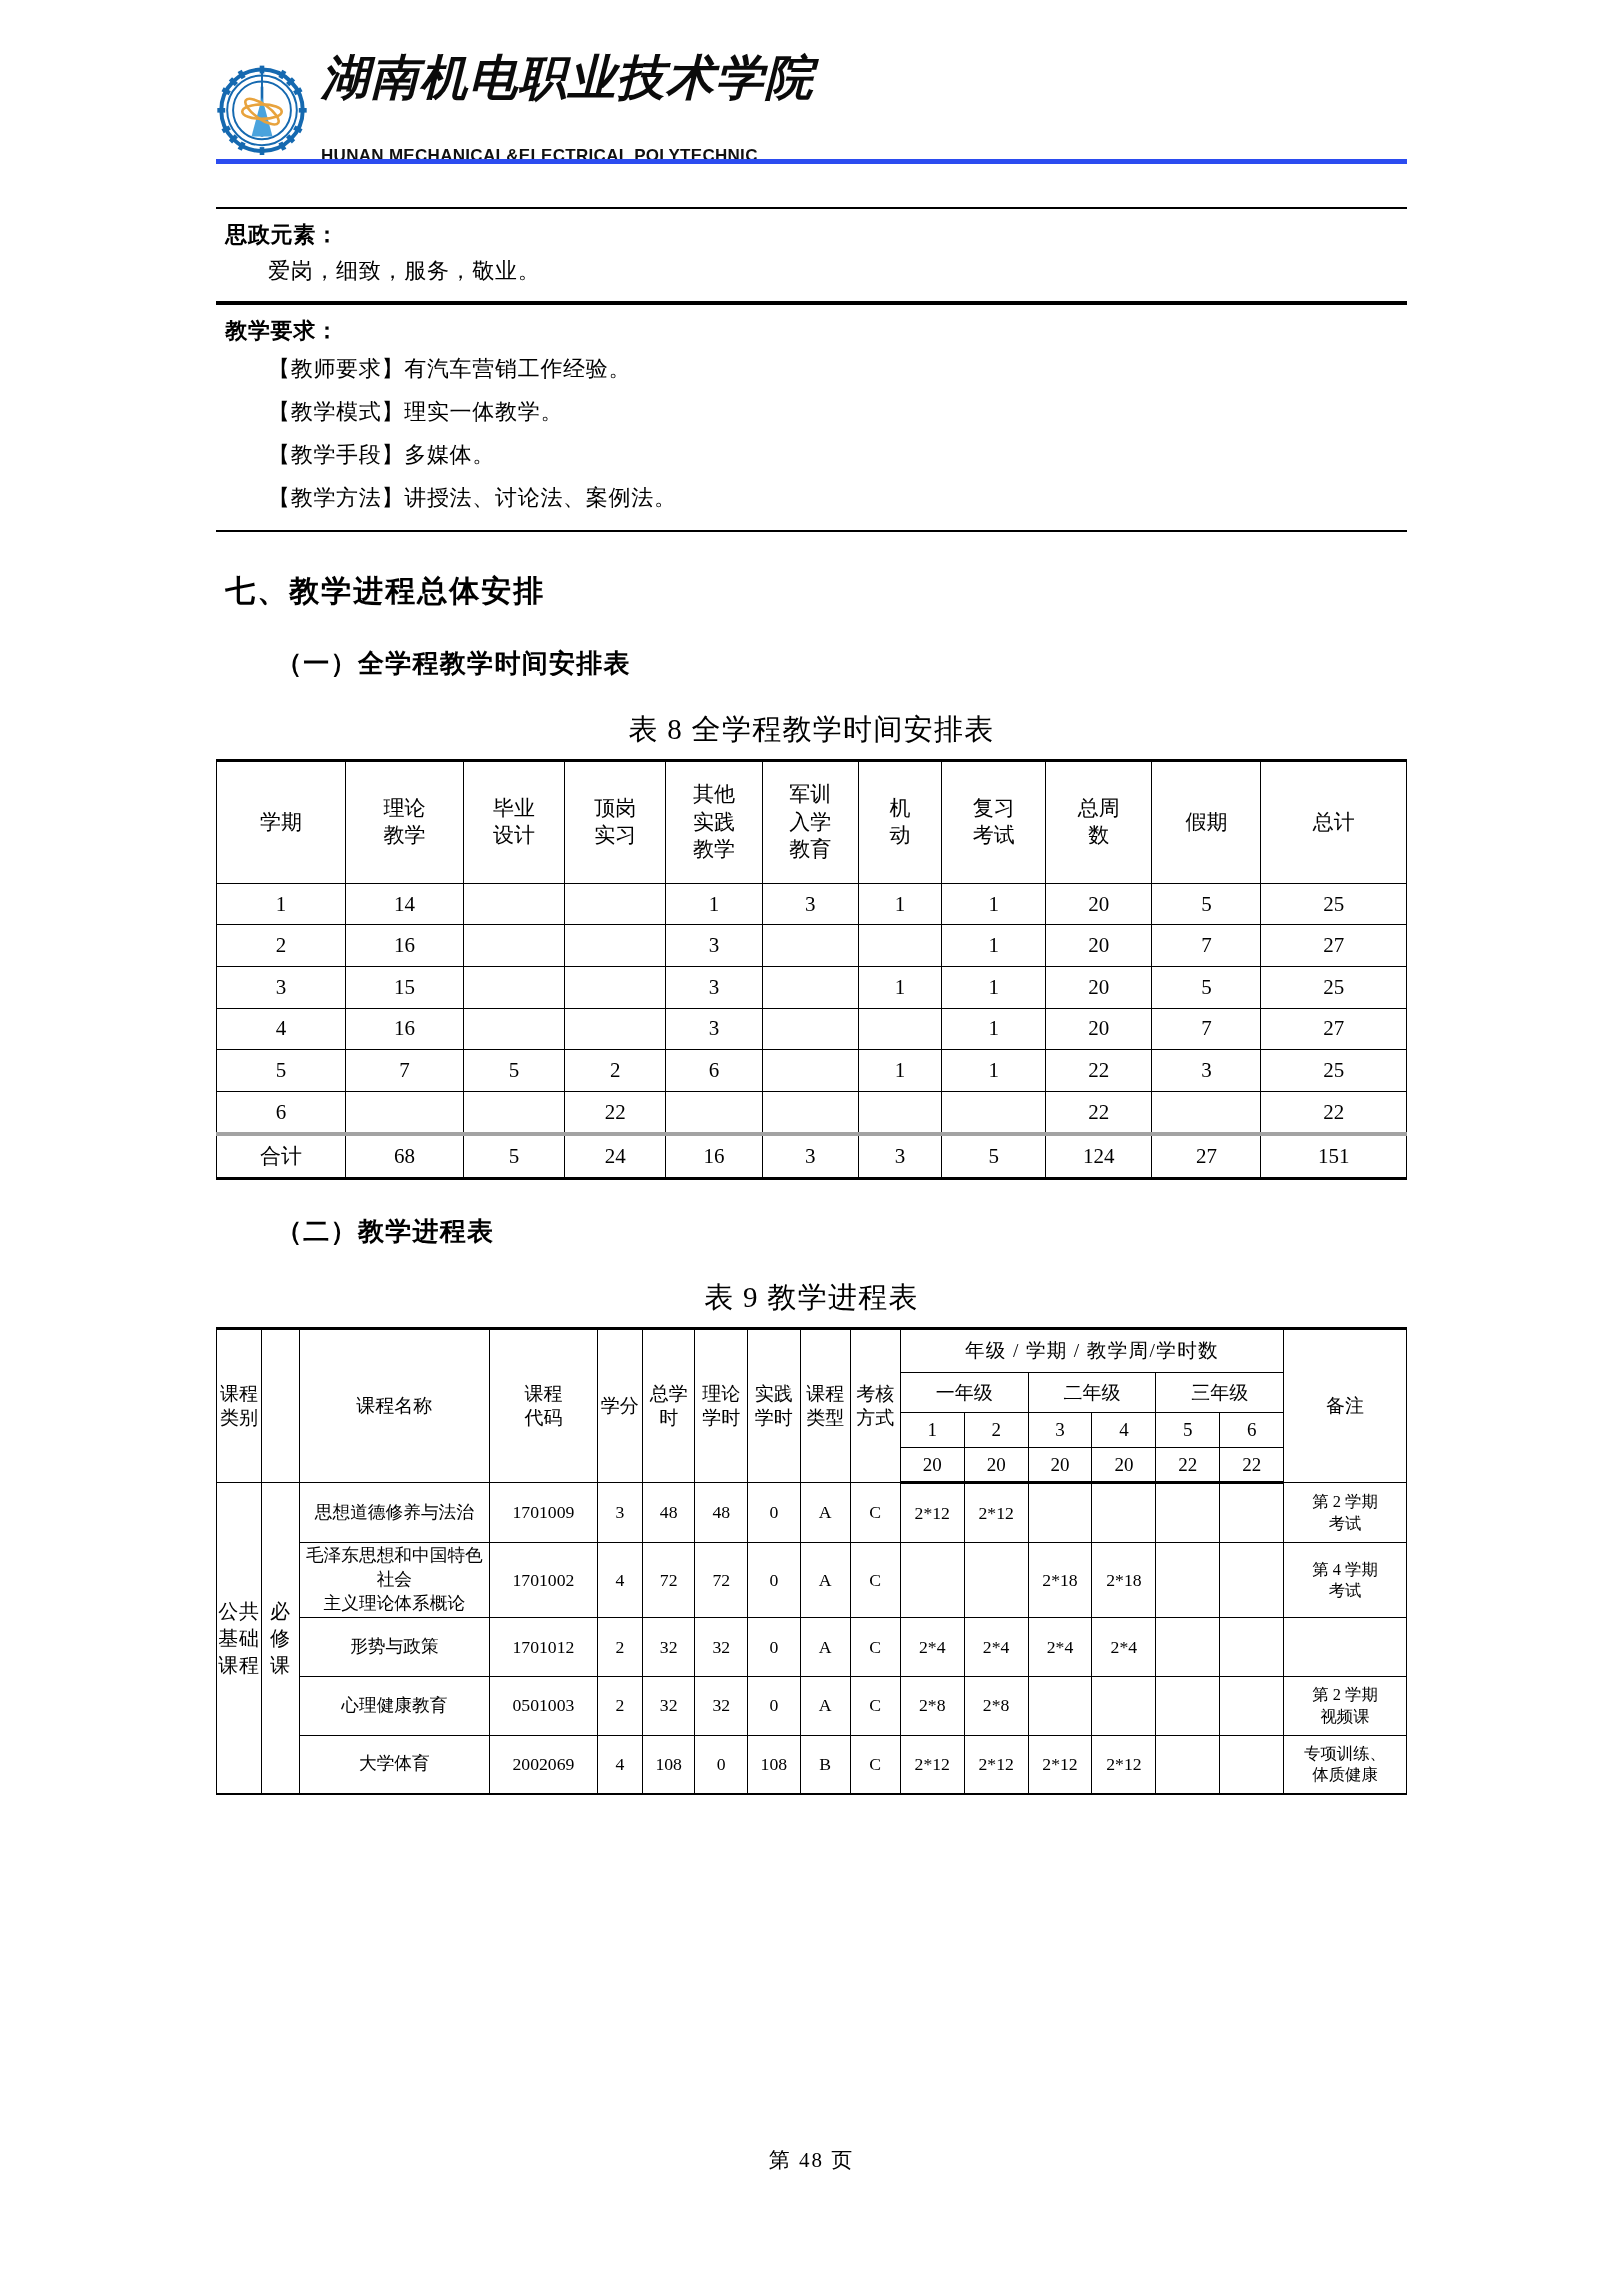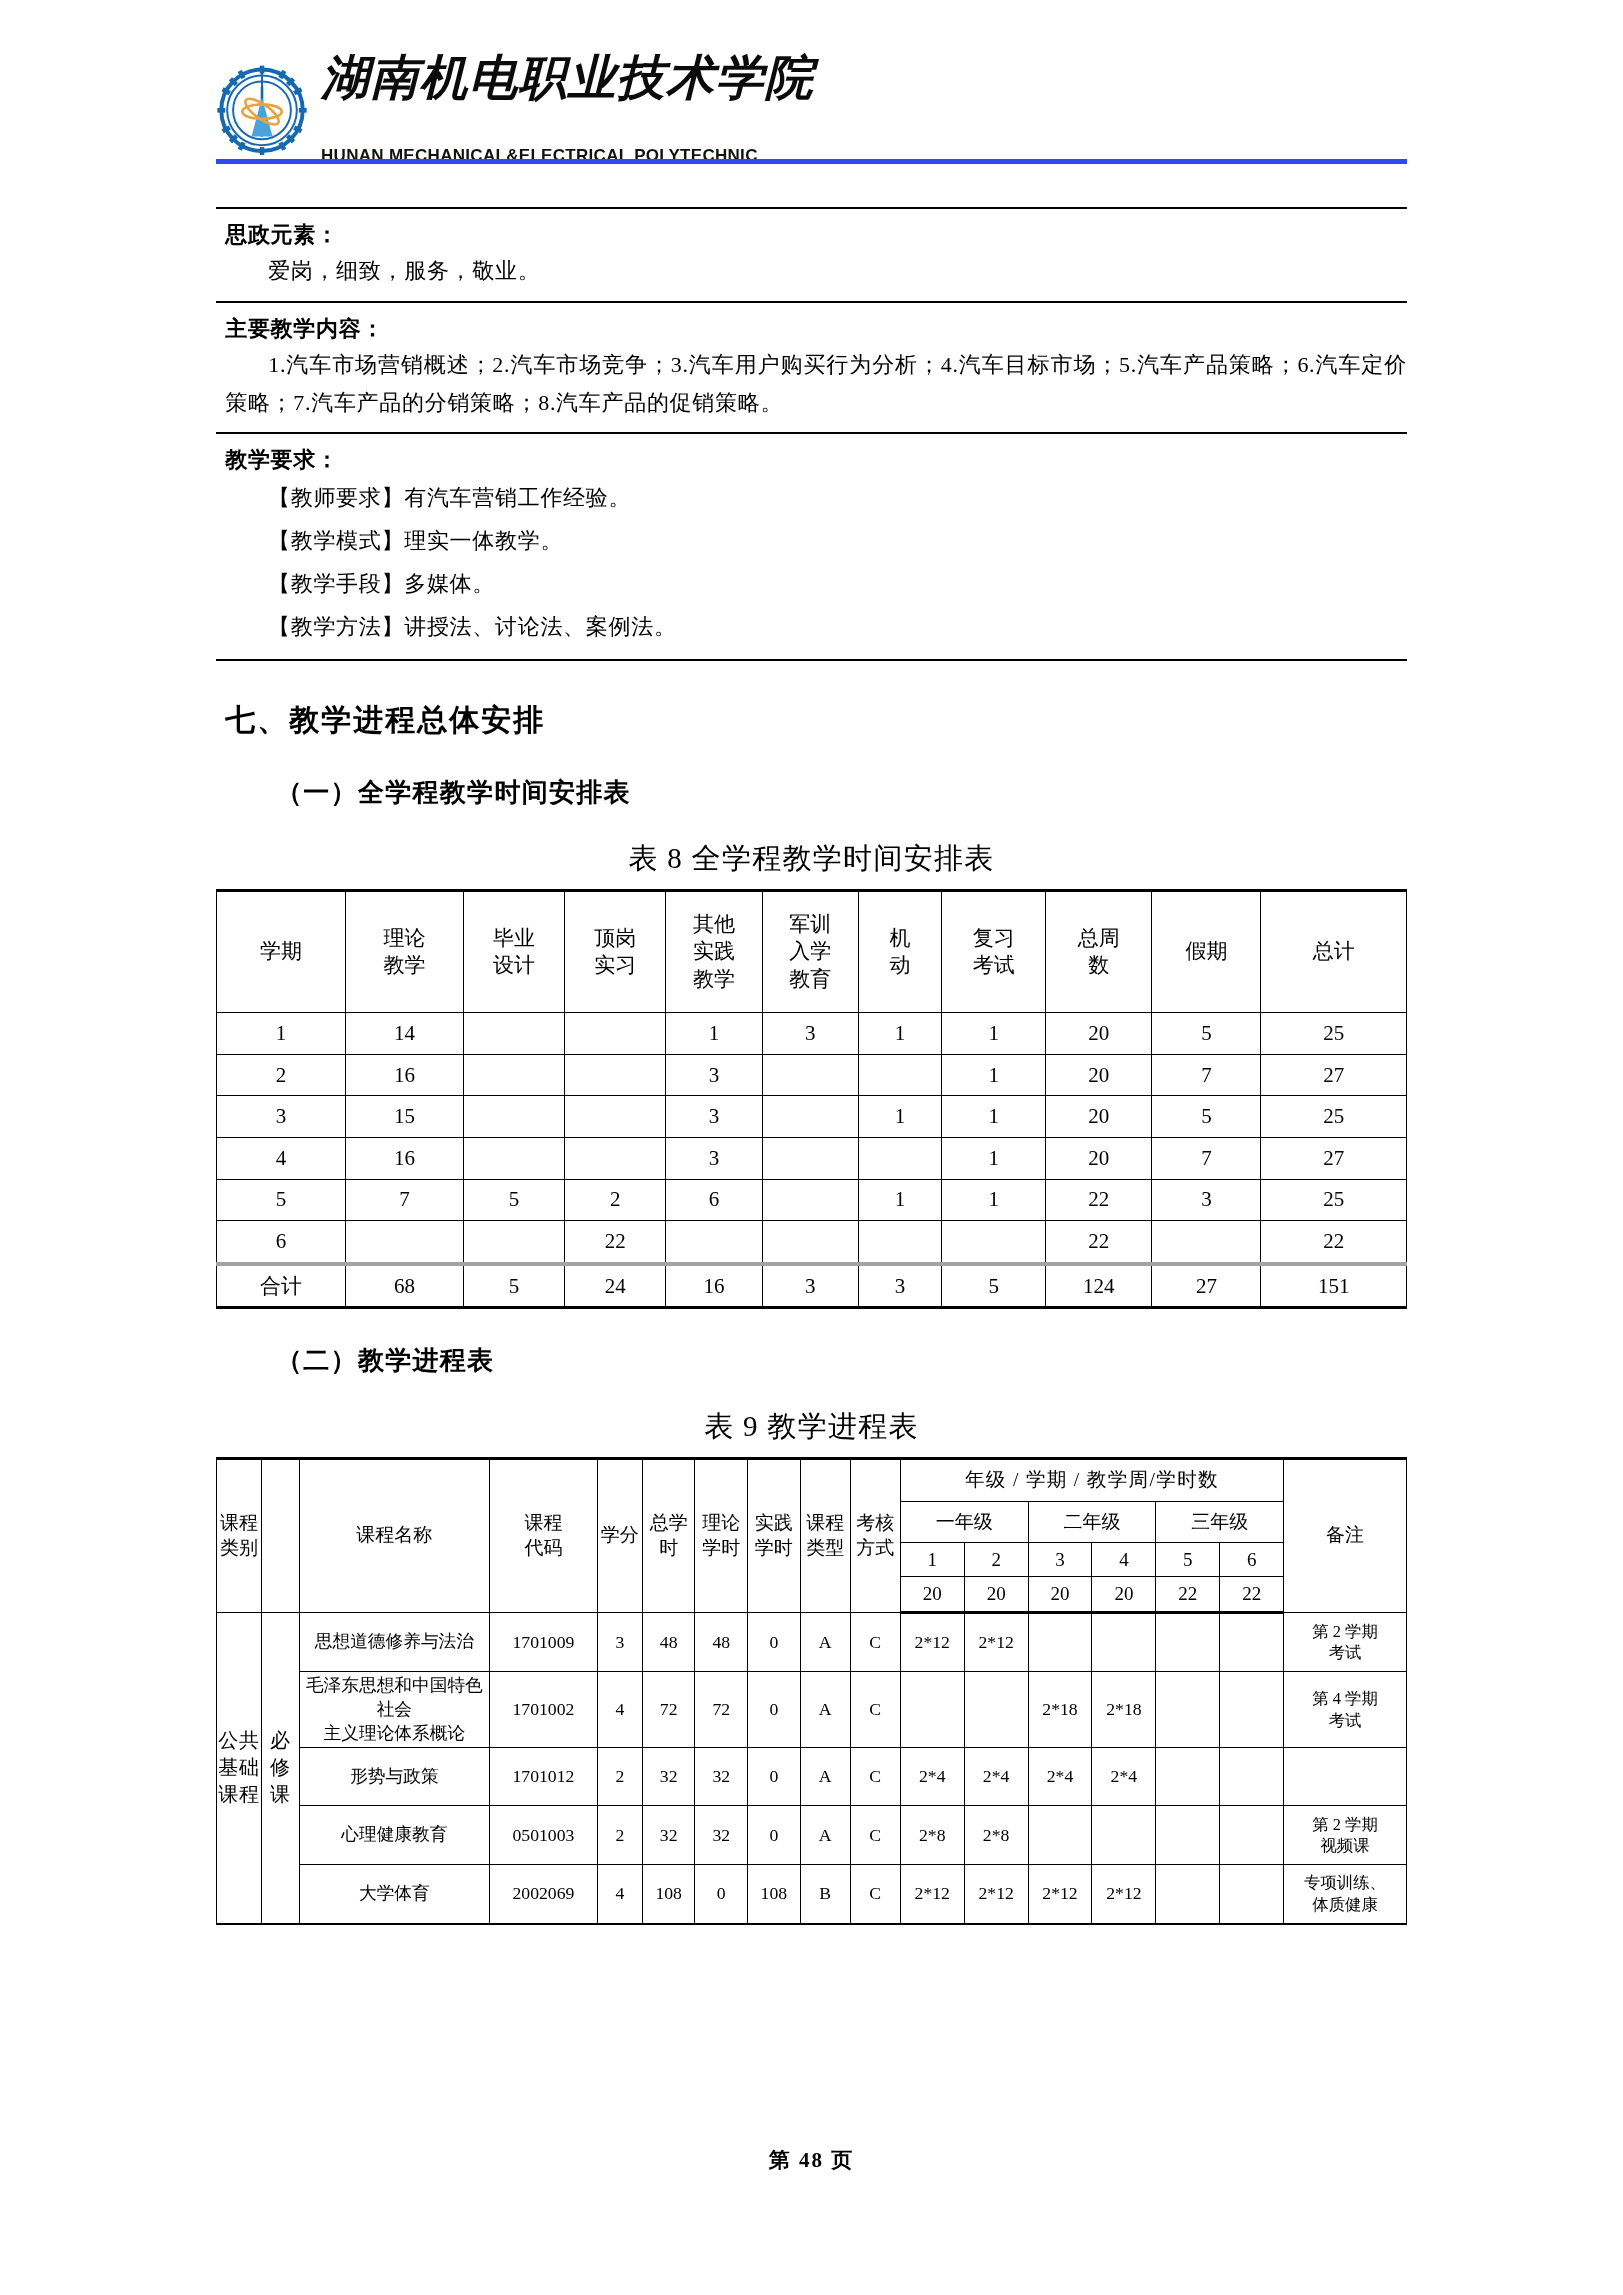--- a/index.html
+++ b/index.html
@@ -219,21 +219,20 @@
 
   
   .footer {
     position: absolute;
     left: 0;
     right: 0;
     top: 2146px;
     text-align: center;
     font-size: 21px;
     letter-spacing: 2px;
-    font-weight: bold;
   }
 </style>
 </head>
 <body>
 
 <div class="page">
 
   <div class="header">
     <div class="logo-wrap">
       <svg class="logo-mark" viewBox="0 0 140 140">
@@ -276,24 +275,20 @@
 
   <div class="framed">
 
     <div class="blk">
       <div class="bold-label">思政元素：</div>
       <div class="indent-line">爱岗，细致，服务，敬业。</div>
     </div>
 
     <div class="rule"></div>
 
-    <div class="blk">
-      <div class="bold-label">主要教学内容：</div>
-      <div class="indent-line wrap">1.汽车市场营销概述；2.汽车市场竞争；3.汽车用户购买行为分析；4.汽车目标市场；5.汽车产品策略；6.汽车定价策略；7.汽车产品的分销策略；8.汽车产品的促销策略。</div>
-    </div>
 
     <div class="rule"></div>
 
     <div class="blk">
       <div class="bold-label">教学要求：</div>
       <div class="req-line">【教师要求】有汽车营销工作经验。</div>
       <div class="req-line">【教学模式】理实一体教学。</div>
       <div class="req-line">【教学手段】多媒体。</div>
       <div class="req-line">【教学方法】讲授法、讨论法、案例法。</div>
     </div>

